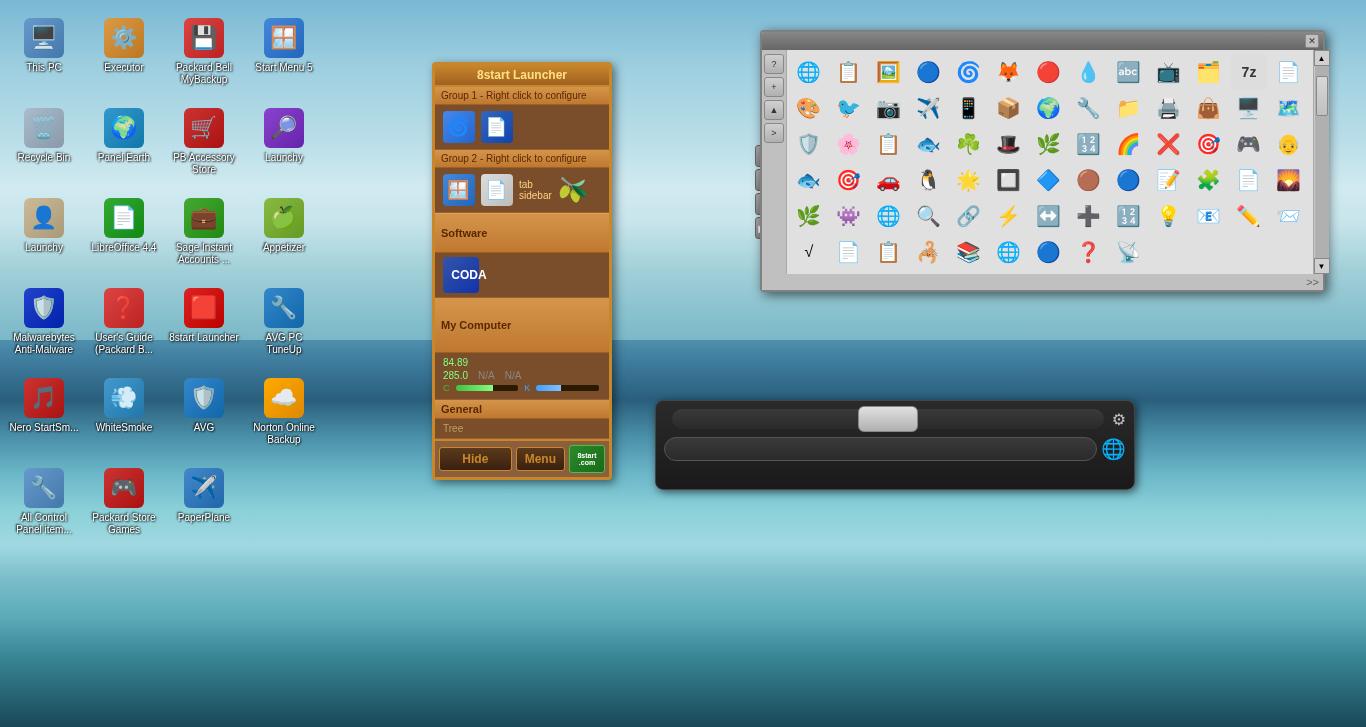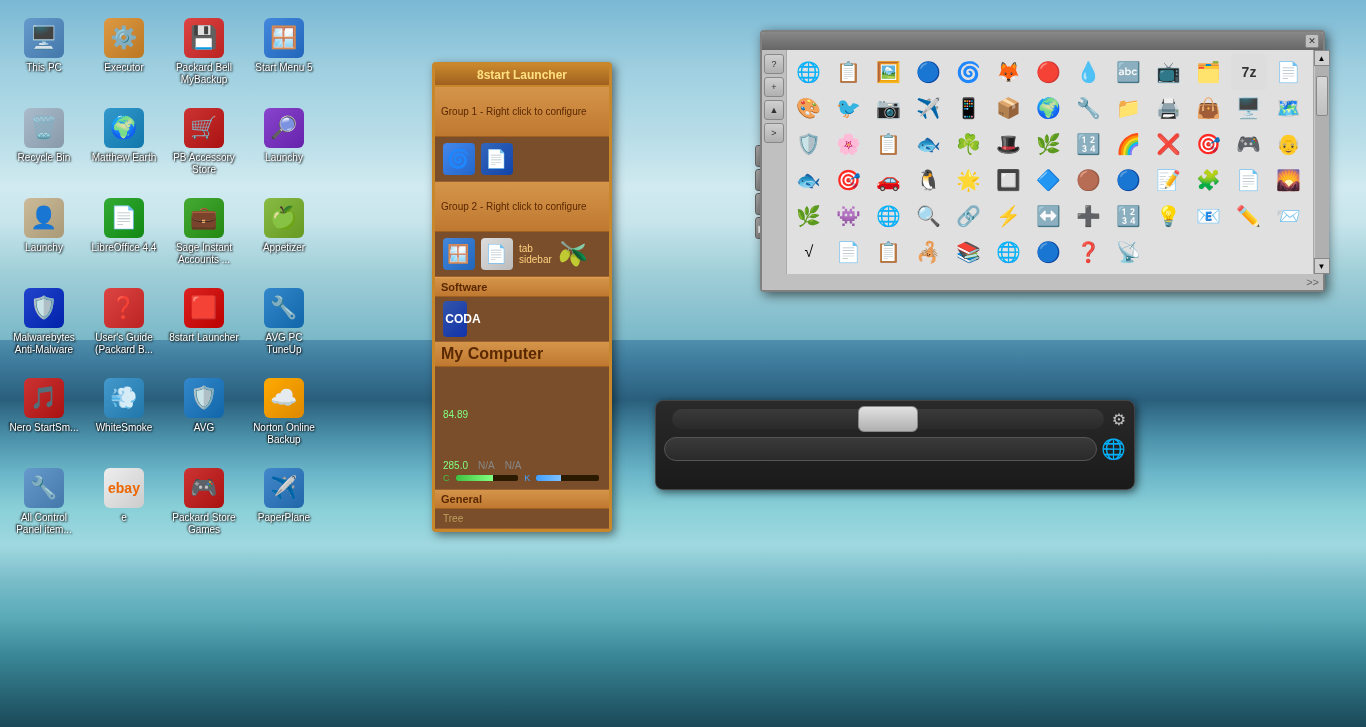--- a/index.html
+++ b/index.html
@@ -102,21 +102,21 @@
       text-align: center;
       padding: 3px 6px;
       font-weight: bold;
       font-size: 12px;
       border-bottom: 2px solid #C8872A;
     }
 
     .launcher-group {
       background: linear-gradient(180deg, #D4954A, #C07830);
       color: #5A2800;
-      padding: 19px 6px;
+      padding: 3px 6px;
       font-size: 10px;
       border-bottom: 1px solid #A06020;
       cursor: pointer;
     }
 
     .launcher-icons-row {
       display: flex;
       align-items: center;
       padding: 6px 8px;
       gap: 6px;
@@ -131,61 +131,60 @@
       display: flex;
       align-items: center;
       justify-content: center;
       font-size: 18px;
       flex-shrink: 0;
     }
 
     .launcher-section-label {
       background: linear-gradient(180deg, #D4954A, #C07830);
       color: #5A2800;
-      padding: 3px 6px;
+      padding: 13px 6px;
       font-size: 11px;
       font-weight: bold;
       border-bottom: 1px solid #A06020;
       border-top: 1px solid #E0A050;
     }
 
     .launcher-software-row {
       display: flex;
       align-items: center;
       padding: 4px 8px;
       background: #7A4E2A;
       border-bottom: 1px solid #9A6030;
     }
 
     .launcher-computer-section {
       background: linear-gradient(180deg, #D4954A, #C07830);
       color: #5A2800;
-      padding: 3px 6px;
-      font-size: 16px;
+      padding: 21px 6px;
+      font-size: 11px;
       font-weight: bold;
       border-bottom: 1px solid #A06020;
     }
 
     .launcher-stats {
       background: #7A4E2A;
       padding: 4px 8px;
       border-bottom: 1px solid #9A6030;
     }
 
     .stat-row {
       display: flex;
       align-items: center;
       gap: 4px;
       margin-bottom: 2px;
     }
 
     .stat-value {
       color: #80FF80;
       font-size: 10px;
-      margin-top: 38px;
     }
 
     .stat-bar {
       height: 6px;
       border-radius: 2px;
       flex: 1;
       background: #2A1A00;
       overflow: hidden;
     }
 
@@ -514,21 +513,21 @@
     <span class="icon-label">Start Menu 5</span>
   </div>
 
   <div class="desktop-icon">
     <div class="icon-box" style="background:linear-gradient(135deg,#aabbcc,#889aaa);">🗑️</div>
     <span class="icon-label">Recycle Bin</span>
   </div>
 
   <div class="desktop-icon">
     <div class="icon-box" style="background:linear-gradient(135deg,#3399cc,#1177aa);">🌍</div>
-    <span class="icon-label">Matthew Earth</span>
+    <span class="icon-label">Panel Earth</span>
   </div>
 
   <div class="desktop-icon">
     <div class="icon-box" style="background:linear-gradient(135deg,#cc3333,#aa1111);">🛒</div>
     <span class="icon-label">PB Accessory Store</span>
   </div>
 
   <div class="desktop-icon">
     <div class="icon-box" style="background:linear-gradient(135deg,#8844cc,#6622aa);">🔎</div>
     <span class="icon-label">Launchy</span>
@@ -592,24 +591,20 @@
   <div class="desktop-icon">
     <div class="icon-box" style="background:linear-gradient(135deg,#ffaa00,#dd8800);">☁️</div>
     <span class="icon-label">Norton Online Backup</span>
   </div>
 
   <div class="desktop-icon">
     <div class="icon-box" style="background:linear-gradient(135deg,#6699cc,#4477aa);">🔧</div>
     <span class="icon-label">All Control Panel item...</span>
   </div>
 
-  <div class="desktop-icon">
-    <div class="icon-box" style="background:linear-gradient(135deg,#eeeeee,#cccccc); font-size:14px; font-weight:bold; color:#ee6600;">ebay</div>
-    <span class="icon-label">e</span>
-  </div>
 
   <div class="desktop-icon">
     <div class="icon-box" style="background:linear-gradient(135deg,#cc3333,#aa1111);">🎮</div>
     <span class="icon-label">Packard Store Games</span>
   </div>
 
   <div class="desktop-icon">
     <div class="icon-box" style="background:linear-gradient(135deg,#4488cc,#2266aa);">✈️</div>
     <span class="icon-label">PaperPlane</span>
   </div>
@@ -631,21 +626,21 @@
   <div class="launcher-icons-row">
     <div class="launcher-icon" style="background:linear-gradient(135deg,#4488dd,#2266bb);">🪟</div>
     <div class="launcher-icon" style="background:linear-gradient(135deg,#dddddd,#bbbbbb);">📄</div>
     <span style="color:#FFD080;font-size:10px;">tab<br>sidebar</span>
     <div class="launcher-icon" style="background:transparent; font-size:24px;">🫒</div>
   </div>
 
   <div class="launcher-section-label">Software</div>
 
   <div class="launcher-software-row">
-    <div class="launcher-icon" style="background:linear-gradient(135deg,#3355aa,#1133aa); width:24px; height:36px; font-size:12px; color:white; font-weight:bold;padding-left:16px;">CODA</div>
+    <div class="launcher-icon" style="background:linear-gradient(135deg,#3355aa,#1133aa); width:36px; height:36px; font-size:12px; color:white; font-weight:bold;padding-left:16px;">CODA</div>
   </div>
 
   <div class="launcher-computer-section">My Computer</div>
 
   <div class="launcher-stats">
     <div class="stat-row">
       <span class="stat-value">84.89</span>
     </div>
     <div class="stat-row">
       <span class="stat-value">285.0</span>
@@ -663,20 +658,28 @@
       </div>
     </div>
   </div>
 
   <div class="launcher-general">General</div>
 
   <div class="launcher-tree">
     <span>Tree</span>
   </div>
 
+  <div class="launcher-footer">
+    <div class="launcher-hide-btn">Hide</div>
+    <div class="launcher-menu-btn">Menu</div>
+    <div class="launcher-logo">
+      <span>8start</span>
+      <span>.com</span>
+    </div>
+  </div>
 </div>
 
 <div class="launcher-side-btns">
   <div class="side-btn">?</div>
   <div class="side-btn">+</div>
   <div class="side-btn">▲</div>
   <div class="side-btn">▶▶</div>
 </div>
 
 <div class="app-grid-panel">

